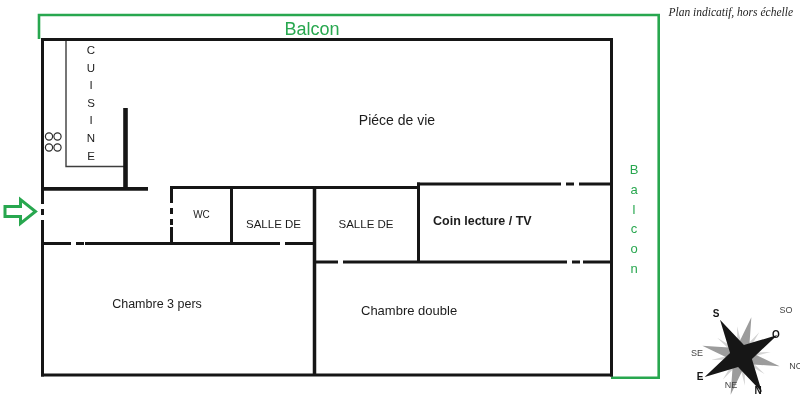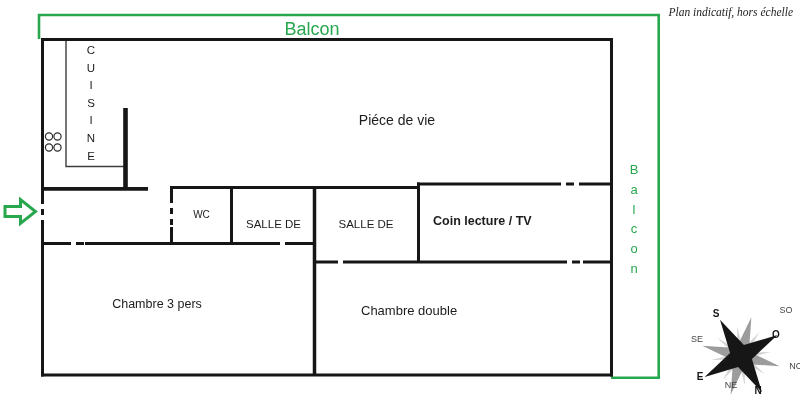--- a/index.html
+++ b/index.html
@@ -21,21 +21,21 @@
   #lbl-douche{left:232px;top:197px;width:83px;text-align:center;font-size:11.5px;line-height:16.5px;}
   #lbl-bain{left:314px;top:197px;width:104px;text-align:center;font-size:11.5px;line-height:16.5px;}
   #lbl-coin{left:433px;top:214px;font-size:12.5px;font-weight:bold;}
   #lbl-ch4{left:79px;top:297px;width:156px;text-align:center;font-size:12.5px;}
   #lbl-chd{left:361px;top:303px;width:160px;text-align:left;font-size:13px;}
   .two-line span{display:block;margin-top:19px;}
   .cl{position:absolute;width:22px;text-align:center;font-weight:bold;font-size:10px;color:#141414;}
   .cl2{position:absolute;width:22px;text-align:center;font-size:9px;color:#454545;font-weight:normal;}
   #cl-s{left:705px;top:308px;} #cl-o{left:765px;top:329px;}
   #cl-e{left:689px;top:371px;} #cl-n{left:747px;top:385px;}
-  #cl-so{left:740px;top:305px;margin-left:35px;} #cl-se{left:686px;top:334px;}
+  #cl-so{left:740px;top:305px;margin-left:35px;} #cl-se{left:686px;top:348px;}
   #cl-no{left:773px;top:361px;margin-left:12px;} #cl-ne{left:720px;top:380px;}
 </style>
 </head>
 <body>
 
 <div class="stage">
 
   <svg width="800" height="409" viewBox="0 0 800 409">
 
     <g stroke="#28a74f" stroke-width="2.6" fill="none">

